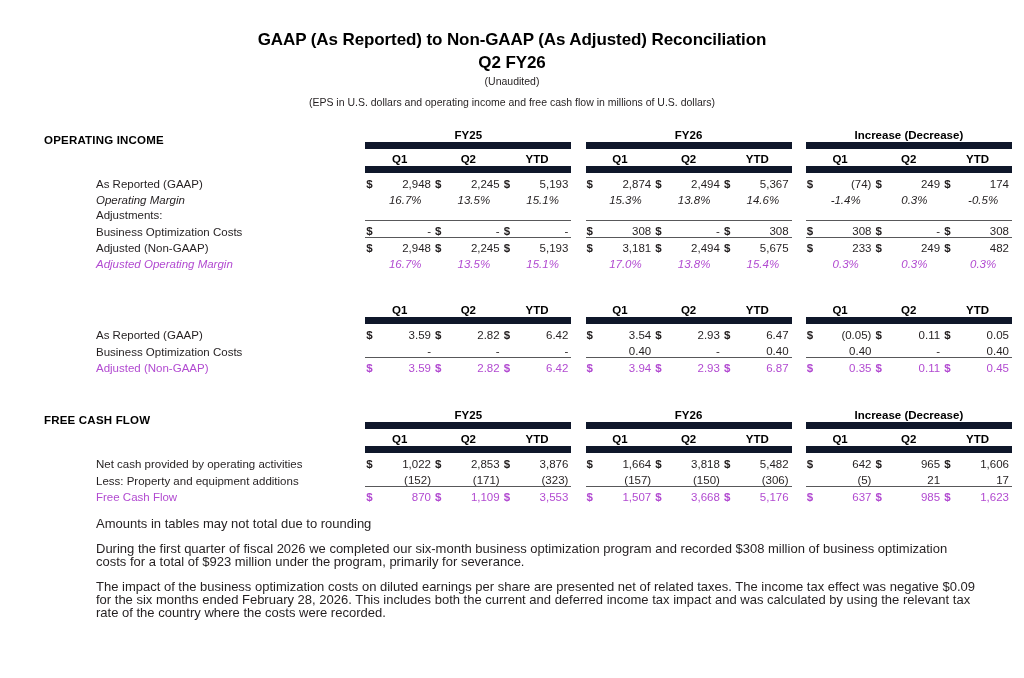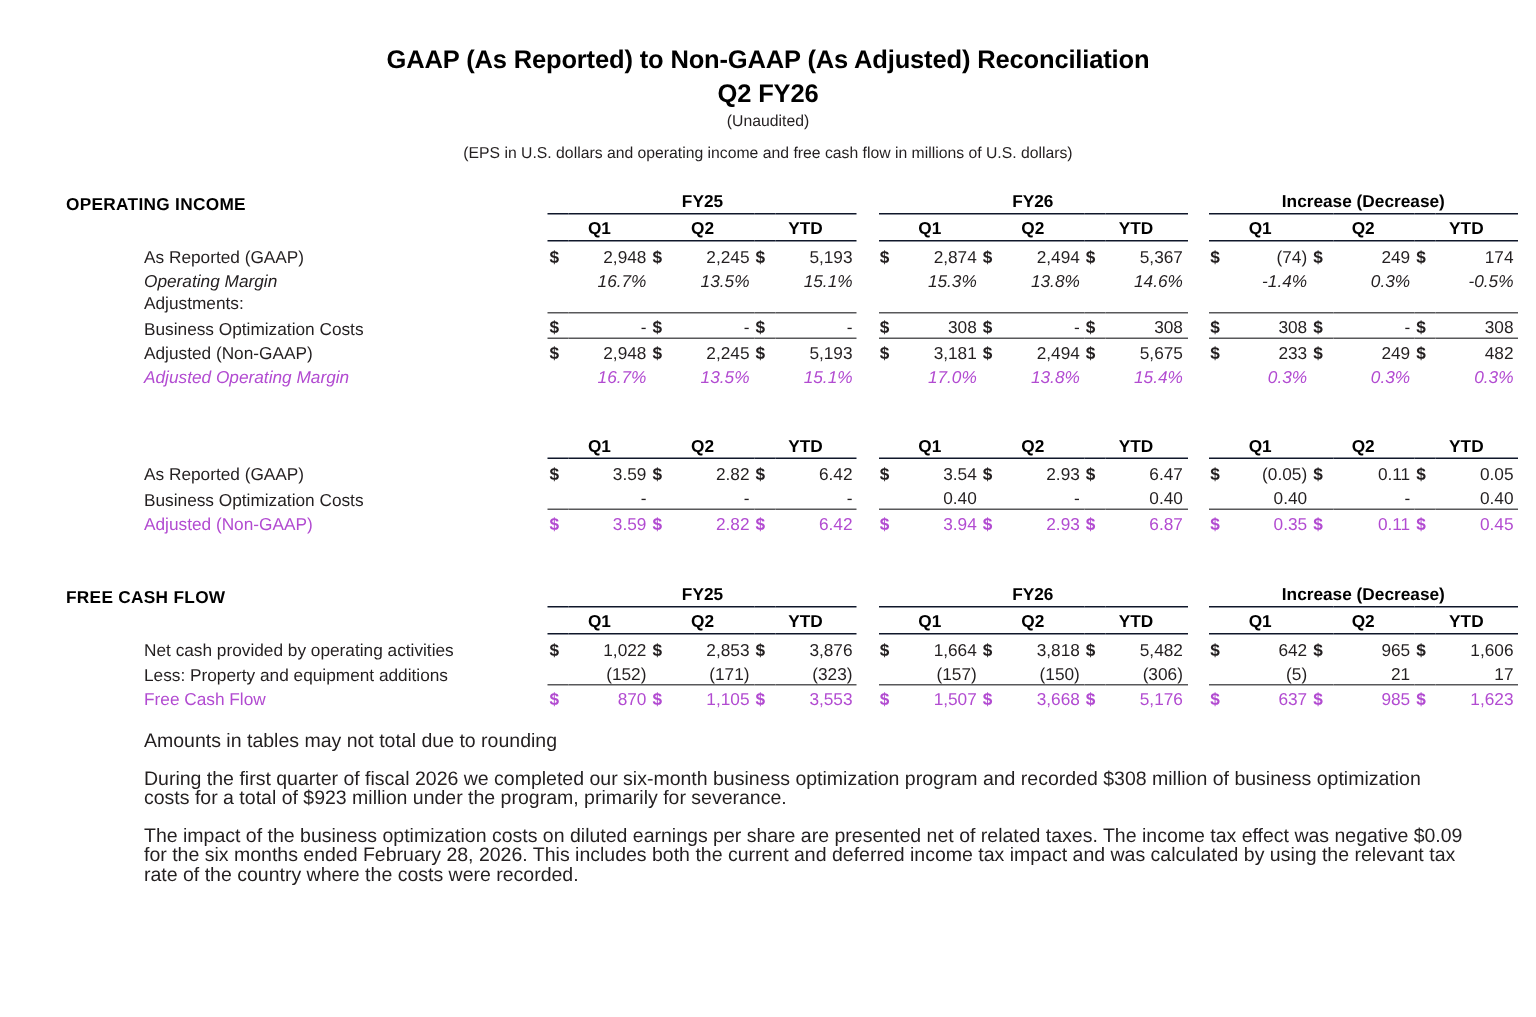--- a/index.html
+++ b/index.html
@@ -83,34 +83,34 @@
     color: #000000;
     padding-bottom: 1px !important;
   }
   .col-head {
     text-align: center;
     font-size: 11.5px;
     font-weight: bold;
     color: #000000;
     padding-bottom: 1px !important;
   }
-  .rule-b { border-bottom: 1px solid #0f172a; }
+  .rule-b { border-bottom: 7px solid #0f172a; }
 
   .cur {
     text-align: left;
     font-size: 11.5px;
     font-weight: bold;
     padding-left: 1px !important;
   }
   .num {
     text-align: right;
     font-size: 11.5px;
     padding-right: 3px !important;
   }
-  .num.ital, .cur.ital { font-style: italic; }
+  .num.ital, .cur.ital { font-style: italic; text-align: center; }
   .purple { color: #b24bd1; }
   .num.purple, .cur.purple { color: #b24bd1; }
   .cur.purple { font-weight: bold; }
 
   td.ul  { border-bottom: 1px solid #58585a; }
   td.ot  { border-top: 1px solid #58585a; }
 
   tr.h-tall td { height: 17px; }
   tr.h-std  td { height: 16px; }
   tr.h-sm   td { height: 14px; }
@@ -502,21 +502,21 @@
       <td class="cur ul"></td>
       <td class="num ul">17</td>
     </tr>
 
     <tr class="h-std">
       <td class="row-label purple">Free Cash Flow</td>
       <td></td>
       <td class="cur purple">$</td>
       <td class="num purple">870</td>
       <td class="cur purple">$</td>
-      <td class="num purple">1,105</td>
+      <td class="num purple">1,109</td>
       <td class="cur purple">$</td>
       <td class="num purple">3,553</td>
       <td></td>
       <td class="cur purple">$</td>
       <td class="num purple">1,507</td>
       <td class="cur purple">$</td>
       <td class="num purple">3,668</td>
       <td class="cur purple">$</td>
       <td class="num purple">5,176</td>
       <td></td>

